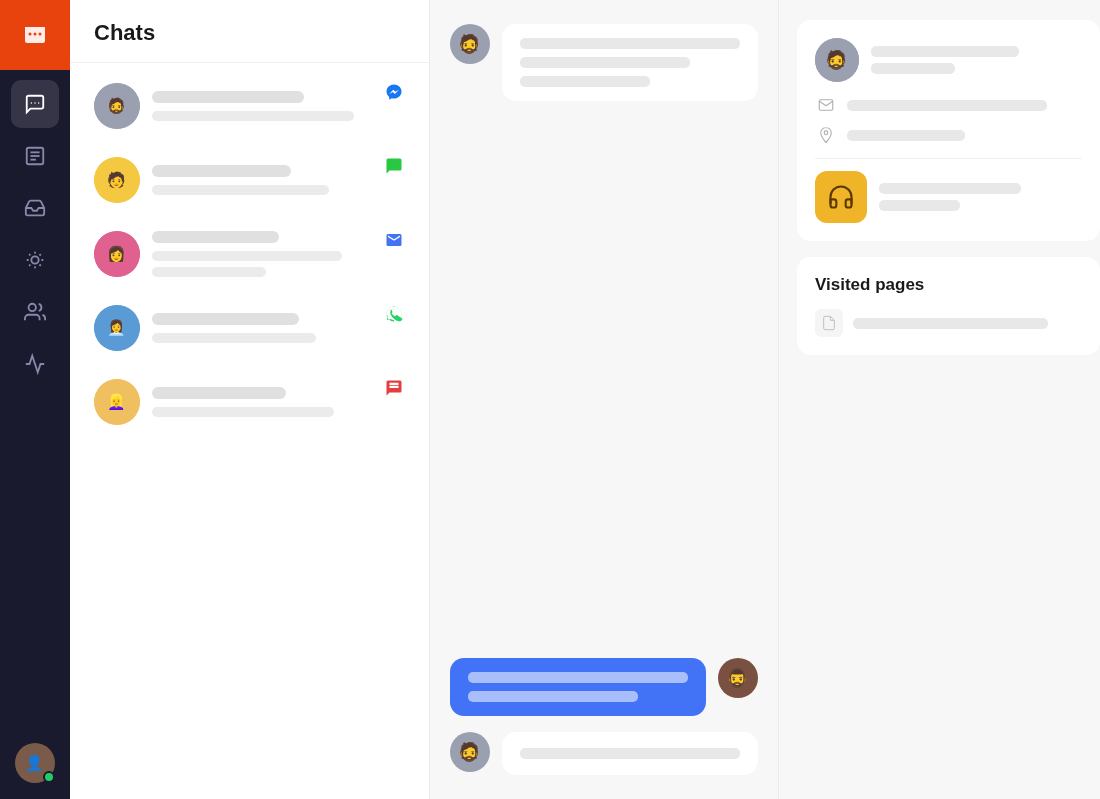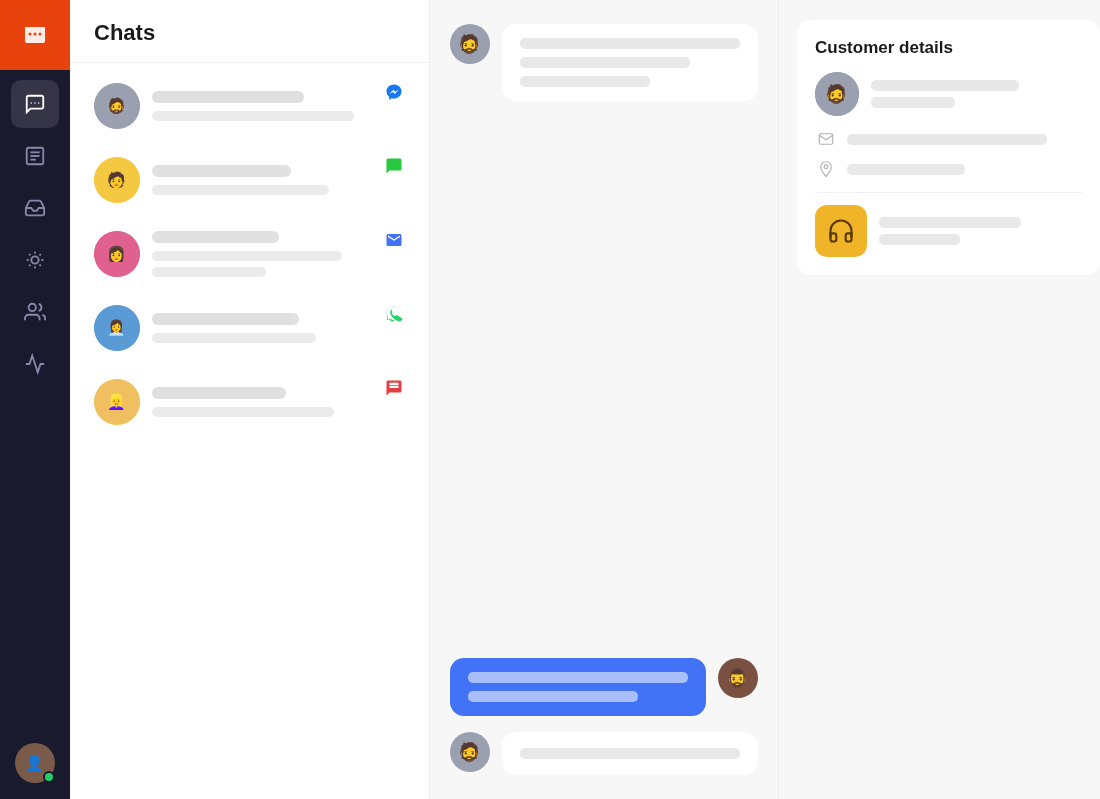--- a/index.html
+++ b/index.html
@@ -486,21 +486,20 @@
       <div class="msg-bubble" style="padding:16px 18px;">
         <div class="msg-bar w-full"></div>
       </div>
     </div>
 
   </div>
 
   <div class="right-panel">
 
     <div class="rp-card">
-      <div class="rp-section-title">Customer details</div>
 
       <div class="rp-customer-row">
         <div class="rp-av">
           <div style="width:44px;height:44px;border-radius:50%;background:#9aa0b0;display:flex;align-items:center;justify-content:center;font-size:18px;">🧔</div>
         </div>
         <div class="rp-text-bars">
           <div class="rp-bar long"></div>
           <div class="rp-bar short"></div>
         </div>
       </div>
@@ -540,16 +539,30 @@
             <path d="M3 19a2 2 0 002 2h1a2 2 0 002-2v-3a2 2 0 00-2-2H3v5z"></path>
           </svg>
         </div>
         <div class="rp-text-bars">
           <div class="rp-bar long"></div>
           <div class="rp-bar short"></div>
         </div>
       </div>
     </div>
 
+    <div class="rp-card">
+      <div class="rp-section-title">Visited pages</div>
+      <div class="visited-item">
+        <div class="visited-icon">
+          <svg viewBox="0 0 24 24" fill="none" stroke="#c0c0c0" stroke-width="1.5">
+            <path d="M14 2H6a2 2 0 00-2 2v16a2 2 0 002 2h12a2 2 0 002-2V8z"></path>
+            <polyline points="14 2 14 8 20 8"></polyline>
+          </svg>
+        </div>
+        <div style="flex:1;display:flex;flex-direction:column;gap:5px;">
+          <div class="rp-bar xlong"></div>
+        </div>
+      </div>
+    </div>
 
 
   </div>
 </div>
 
 </body></html>

